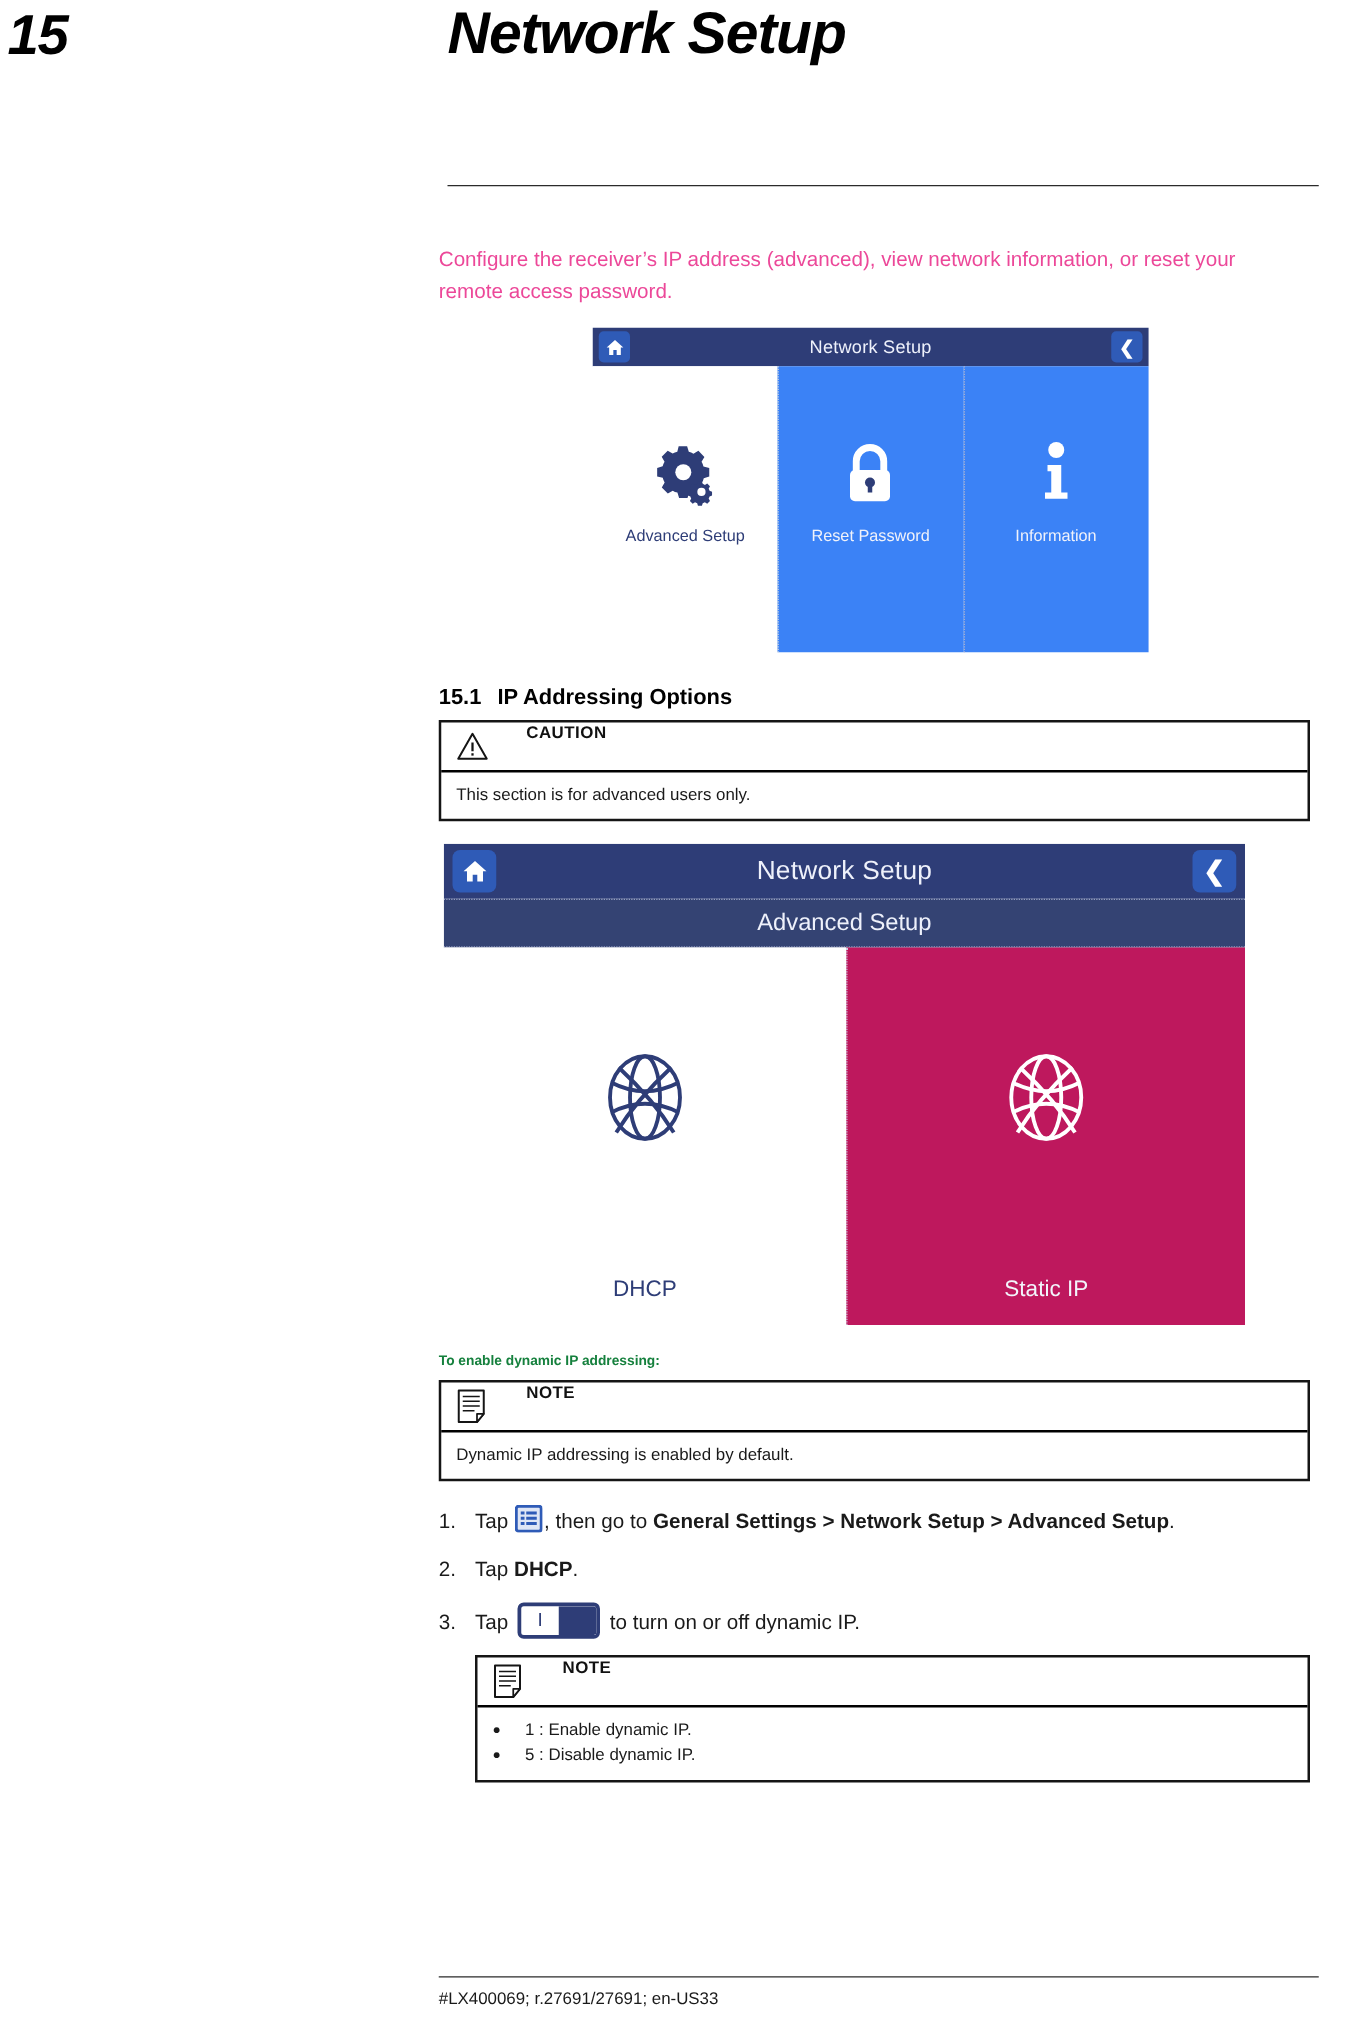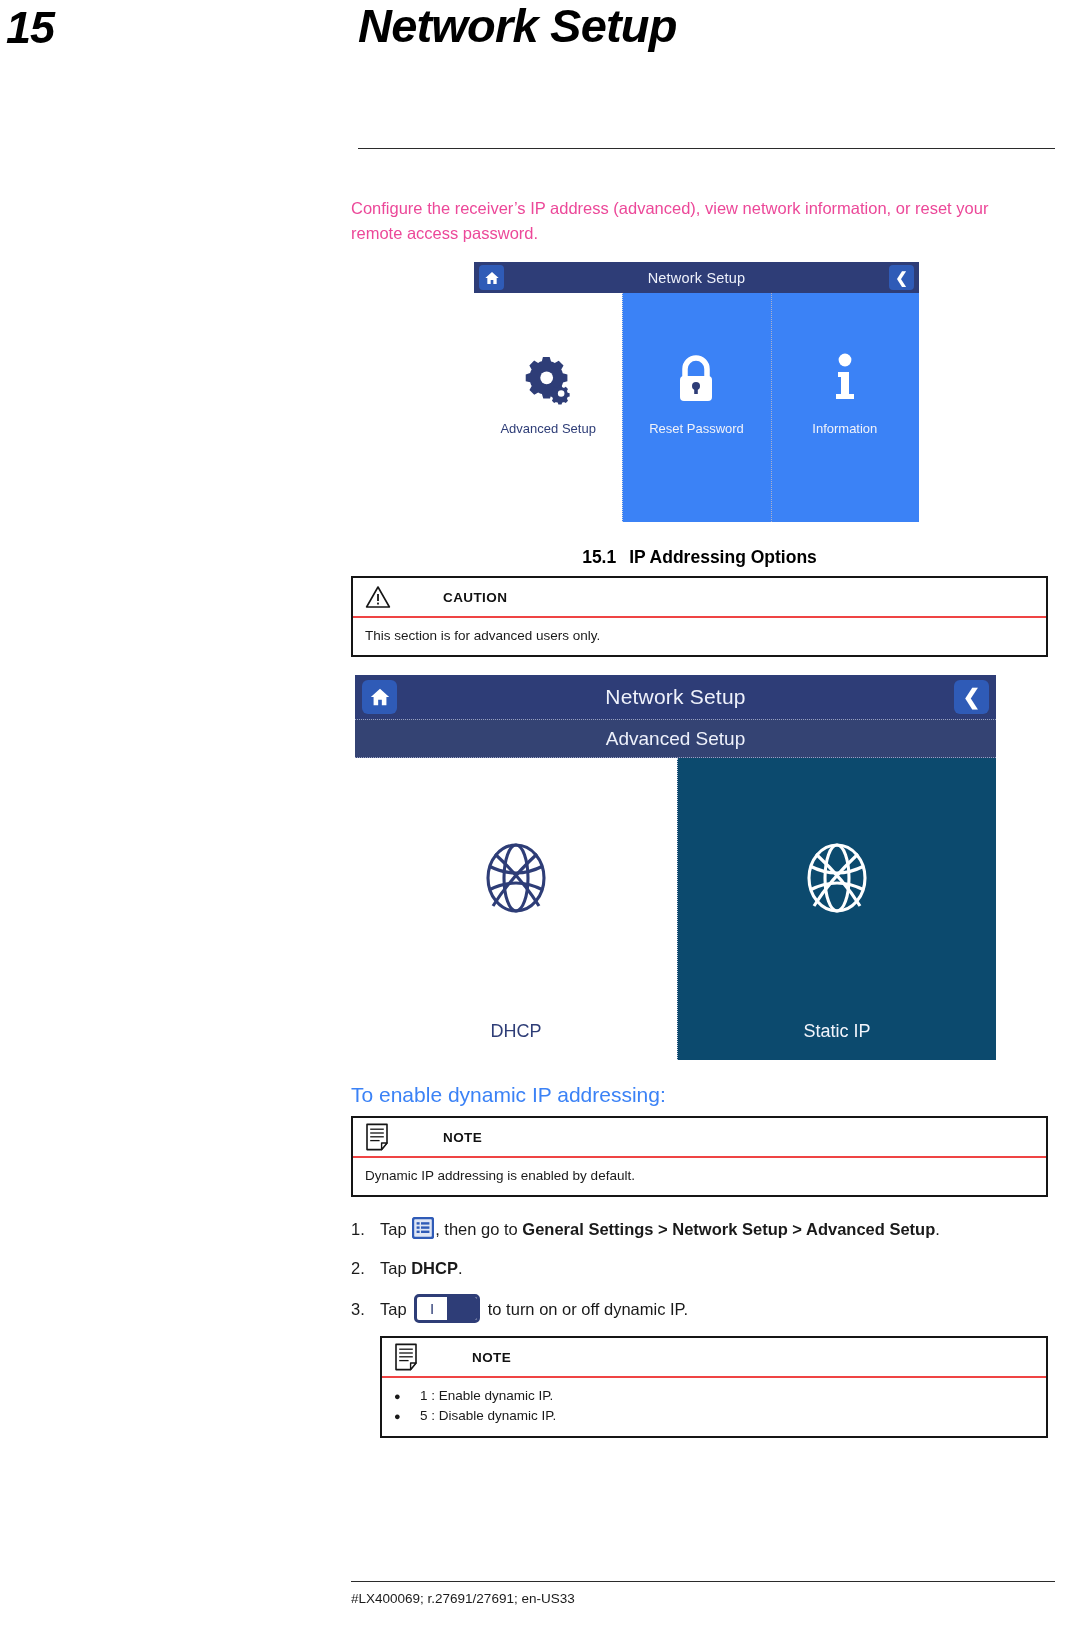--- a/index.html
+++ b/index.html
@@ -133,38 +133,35 @@
   }
   .tile.tile-selected + .tile .tile-divider { border-left: 1px dotted #dcdcdc; }
 
   
   .section-heading {
     display: flex;
     font-size: 17.5px;
     font-weight: bold;
     color: #000;
     margin: 25px 0 8px 0;
-    justify-content: center;
   }
   .section-heading .sec-num { width: 47px; flex: none; }
 
   
   .admon {
     border: 2px solid #151515;
     background: #fff;
     width: 697px;
   }
   .admon.indented { width: 668px; margin-left: 29px; }
   .admon-head {
     display: flex;
-    align-items: center;
     height: 40px;
-    border-bottom: 2px solid #ef4444;
+    border-bottom: 2px solid #000000;
     padding-left: 12px;
-    gap: 22px;
   }
   .admon-head .admon-icon {
     width: 34px; flex: none;
     display: flex; align-items: center;
   }
   .admon-head .admon-kind {
     font-size: 13.5px;
     font-weight: bold;
     letter-spacing: 0.4px;
     margin-left: 22px;
@@ -238,38 +235,38 @@
     display: flex;
   }
   .pane {
     position: relative;
     display: flex;
     flex-direction: column;
     align-items: center;
     justify-content: flex-start;
   }
   .pane-dhcp   { width: 322px; background: #ffffff; }
-  .pane-static { width: 319px; background: #0c4a6e; border-left: 1px dotted #c9cfe4; }
+  .pane-static { width: 319px; background: #be185d; border-left: 1px dotted #c9cfe4; }
   .pane .pane-icon {
     margin-top: 82px;
     height: 76px;
     display: flex; align-items: center; justify-content: center;
   }
   .pane .pane-label {
     margin-top: 105px;
     font-size: 18px;
   }
   .pane-dhcp   .pane-label { color: #2e3d77; }
   .pane-static .pane-label { color: #f2f4fb; }
 
   
   .proc-title {
-    font-size: 21px;
-    font-weight: normal;
-    color: #3b82f6;
+    font-size: 11px;
+    font-weight: bold;
+    color: #15803d;
     margin: 23px 0 9px 0;
   }
   ol.steps {
     list-style: none;
     margin: 19px 0 0 0;
     padding: 0;
     font-size: 16.5px;
     line-height: 26px;
     color: #1a1a1a;
   }

